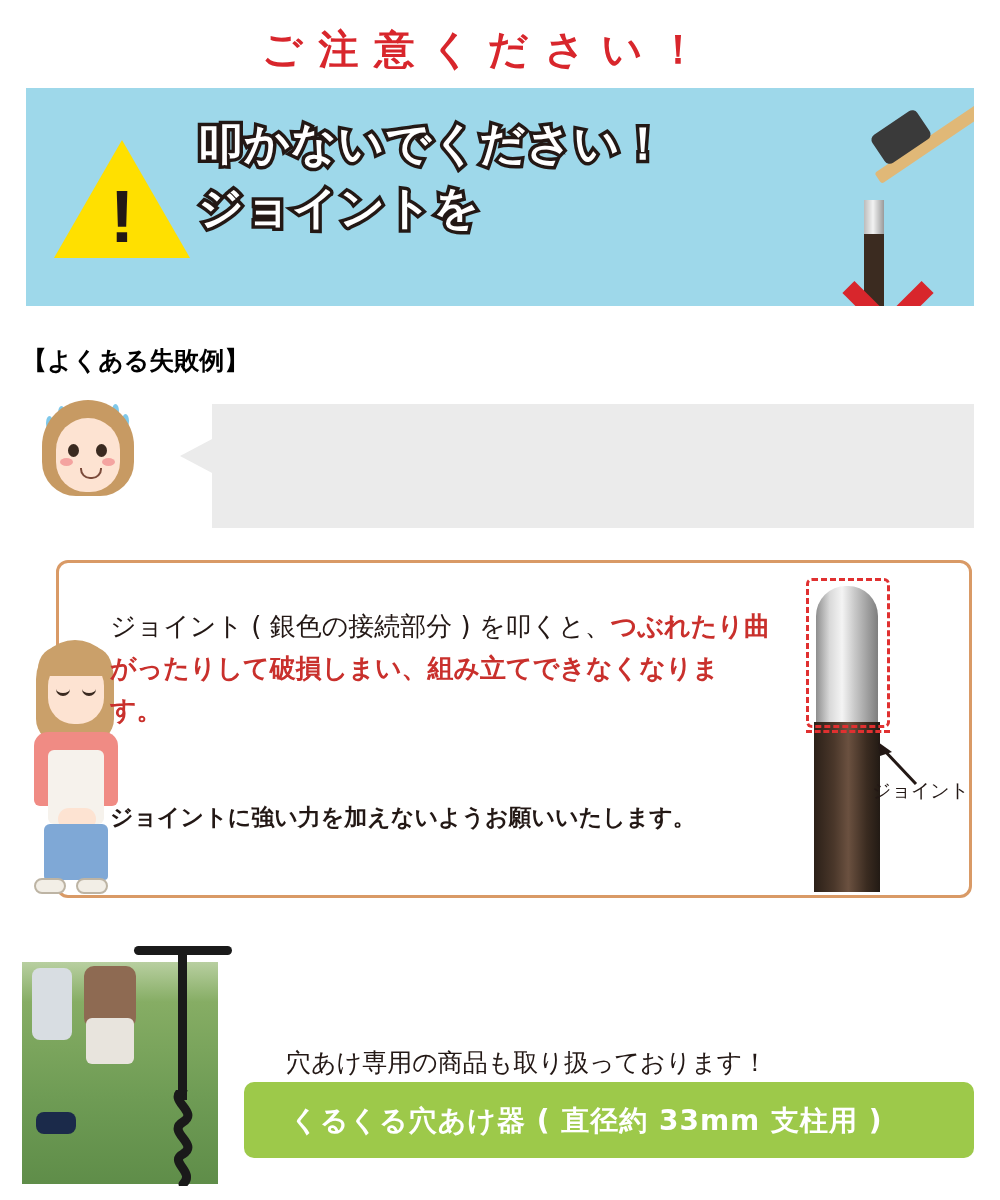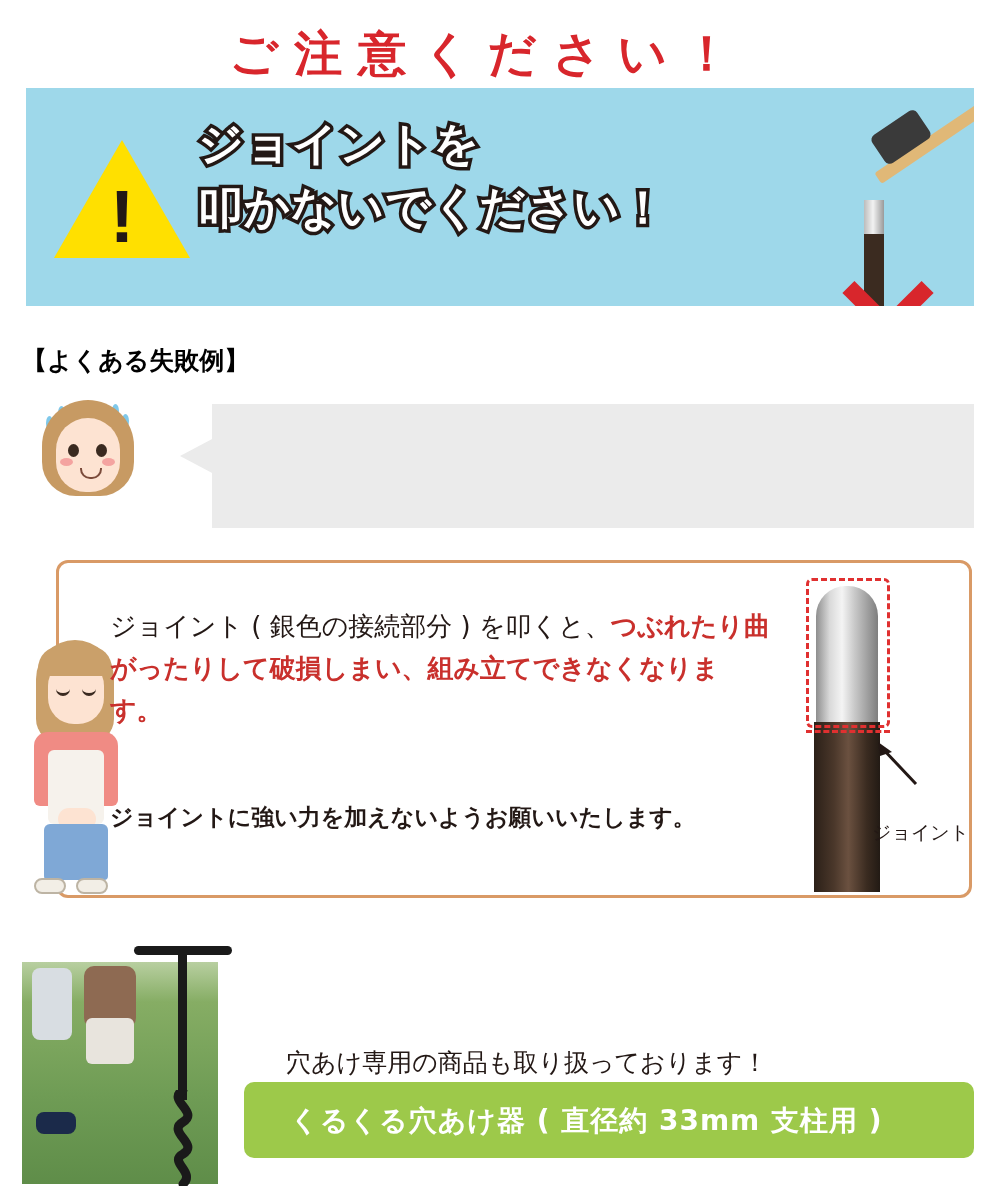--- a/index.html
+++ b/index.html
@@ -16,21 +16,21 @@
     overflow: hidden;
   }
 
   
   .caution-title {
     position: absolute;
     top: 22px;
     left: 0;
     width: 960px;
     text-align: center;
-    font-size: 48px;
+    font-size: 40px;
     font-weight: bold;
     color: #d8262c;
     letter-spacing: 16px;
     text-indent: 16px;
     font-family: "DejaVu Sans", "Liberation Sans", sans-serif;
   }
 
   .banner {
     position: absolute;
     top: 88px;
@@ -213,21 +213,20 @@
   }
   .pp-dash-line {
     position: absolute; left: 8px; top: 158px; width: 84px; height: 0;
     border-top: 3px dashed #e03030;
   }
   .pp-arrow { position: absolute; left: 74px; top: 168px; width: 46px; height: 46px; }
   .joint-label {
     position: absolute; left: 872px; top: 778px;
     font-size: 19px; color: #231815;
     font-family: "DejaVu Sans", "Liberation Sans", sans-serif;
-    margin-top: 42px;
   }
 
   
   .photo-grass {
     position: absolute; left: 22px; top: 962px; width: 196px; height: 222px;
     background: linear-gradient(180deg,#b8cfa0 0%,#86ad64 18%,#6f9c55 60%,#5f8d49 100%);
     overflow: hidden;
   }
   .pg-person-top { position: absolute; left: 10px; top: 6px; width: 40px; height: 72px; background: #d8dde2; border-radius: 8px; }
   .pg-person2 { position: absolute; left: 62px; top: 4px; width: 52px; height: 62px; background: #8e6a52; border-radius: 10px; }
@@ -260,22 +259,22 @@
 <body>
 
 <div class="caution-title">ご注意ください！</div>
 
 <div class="banner">
   <div class="warn-triangle"></div>
   <div class="warn-triangle-inner"></div>
   <div class="warn-bang">!</div>
 
   <div class="banner-text">
+    <div>叩かないでください！</div>
     <div>ジョイントを</div>
-    <div>叩かないでください！</div>
   </div>
 
   <div class="illus"></div>
 
   <div class="pipe"></div>
   <div class="pipe-joint"></div>
   <div class="hammer-handle"></div>
   <div class="hammer-head"></div>
   <div class="red-x">
       <i></i>

